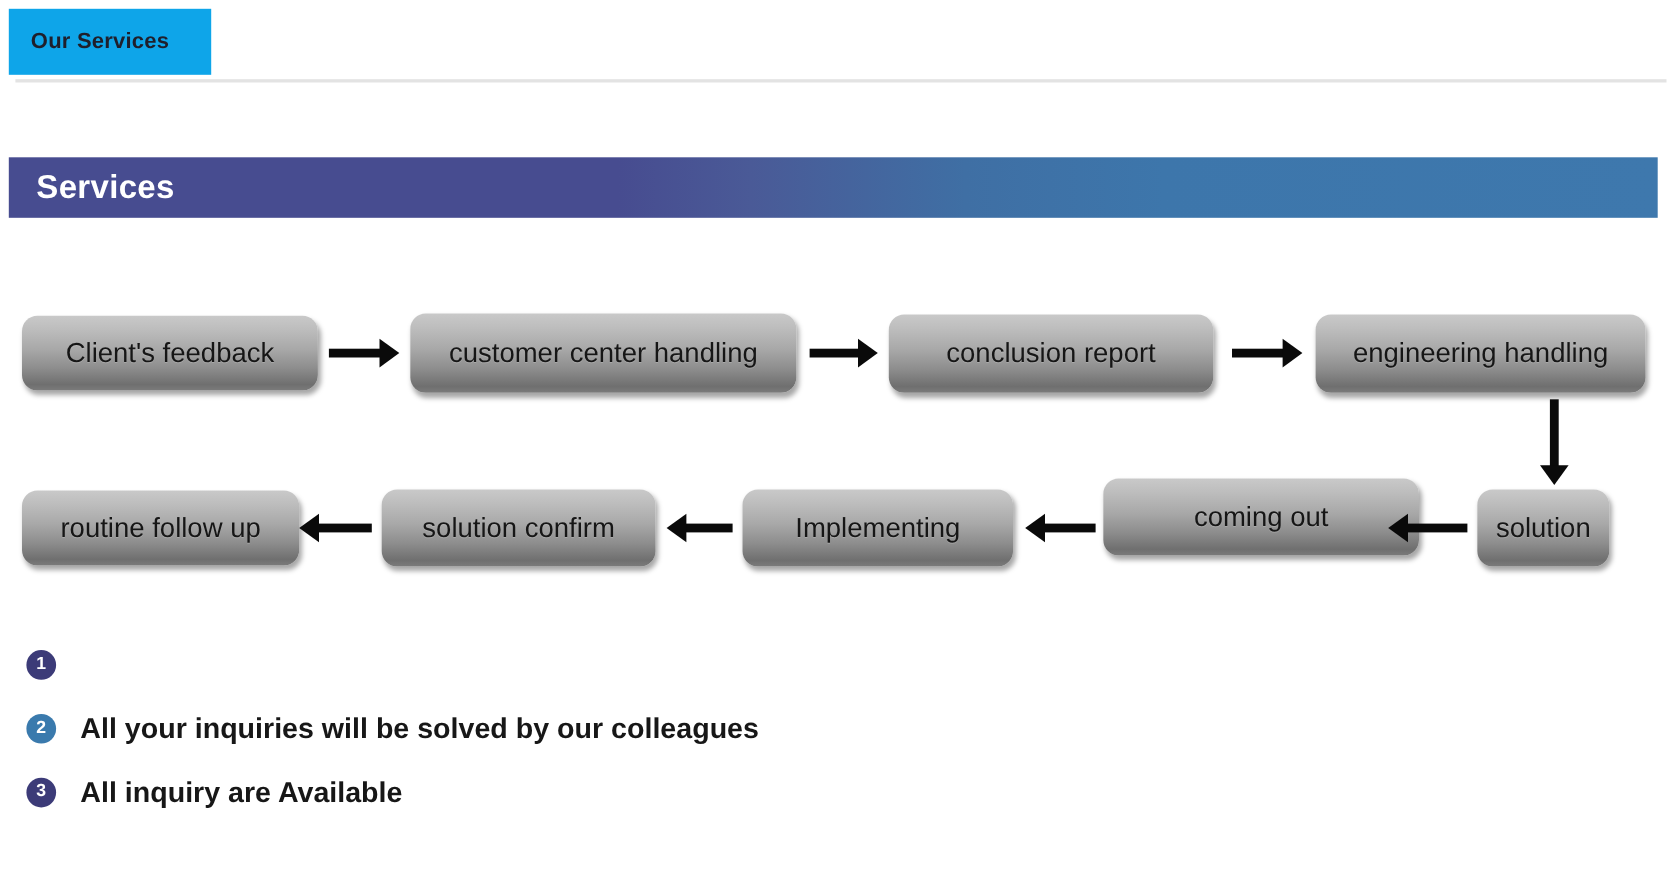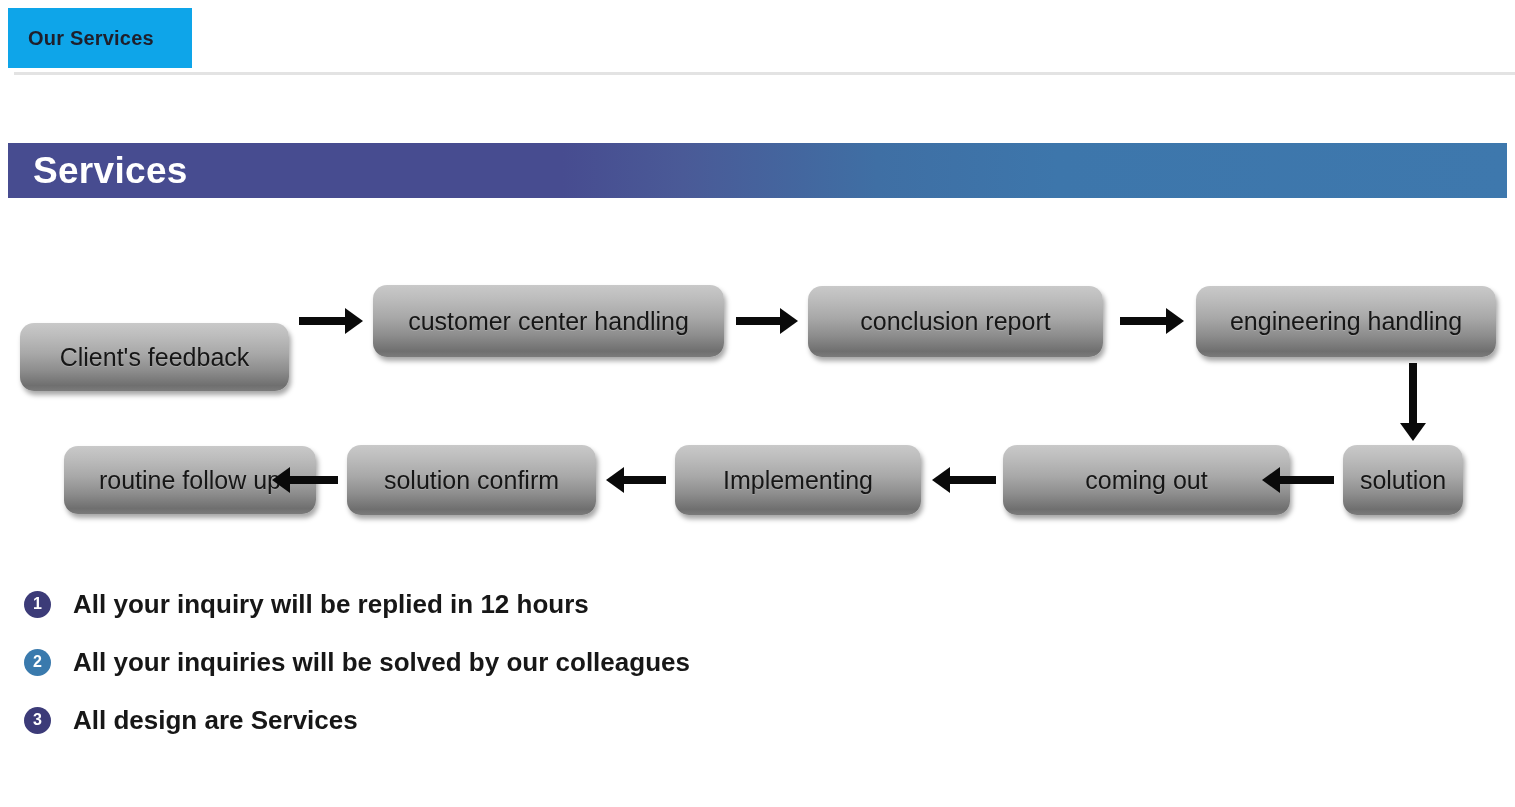--- a/index.html
+++ b/index.html
@@ -58,21 +58,21 @@
                 #474c90 37%,
                 #4a5a97 45%,
                 #3f6fa4 58%,
                 #3d76ab 70%,
                 #3e78ad 100%);
     display: flex;
     align-items: center;
   }
   #services-banner .banner-title {
     color: #ffffff;
-    font-size: 37px;
+    font-size: 30px;
     font-weight: bold;
     margin-left: 25px;
     letter-spacing: .3px;
   }
 
   
   #flow-diagram {
     position: absolute;
     left: 0; top: 0;
     width: 1515px;
@@ -188,42 +188,42 @@
     <span class="tab-label">Our Services</span>
   </div>
   <div id="tab-underline"></div>
 </div>
 
 <div id="services-banner">
   <span class="banner-title">Services</span>
 </div>
 
 <div id="flow-diagram">
-    <div class="flow-node" style="left: 20px; top: 287px; width: 269px; height: 68px; margin-top: 36px;">
+    <div class="flow-node" style="left: 20px; top: 287px; width: 269px; height: 68px;">
       <span class="node-label">Client's feedback</span>
     </div>
     <div class="flow-node" style="left: 373px; top: 285px; width: 351px; height: 72px; text-align: right;">
       <span class="node-label">customer center handling</span>
     </div>
     <div class="flow-node" style="left: 1196px; top: 286px; width: 300px; height: 71px;">
       <span class="node-label">engineering handling</span>
     </div>
     <div class="flow-node" style="left: 808px; top: 286px; width: 295px; height: 71px;">
       <span class="node-label">conclusion report</span>
     </div>
-    <div class="flow-node" style="left: 20px; top: 446px; width: 252px; height: 68px; margin-left: 44px;">
+    <div class="flow-node" style="left: 20px; top: 446px; width: 252px; height: 68px;">
       <span class="node-label">routine follow up</span>
     </div>
     <div class="flow-node" style="left: 347px; top: 445px; width: 249px; height: 70px;">
       <span class="node-label">solution confirm</span>
     </div>
     <div class="flow-node" style="left: 675px; top: 445px; width: 246px; height: 70px;">
       <span class="node-label">Implementing</span>
     </div>
-    <div class="flow-node" style="left: 1003px; top: 445px; width: 287px; height: 70px;">
+    <div class="flow-node" style="left: 1003px; top: 435px; width: 287px; height: 70px;">
       <span class="node-label">coming out</span>
     </div>
     <div class="flow-node" style="left: 1343px; top: 445px; width: 120px; height: 70px;">
       <span class="node-label">solution</span>
     </div>
     <div class="arrow-h right" style="left: 299px; top: 308px; width: 64px; height: 26px;">
       <div class="shaft"></div>
       <div class="head"></div>
     </div>
     <div class="arrow-h right" style="left: 736px; top: 308px; width: 62px; height: 26px;">
@@ -252,23 +252,22 @@
     </div>
     <div class="arrow-v" style="position: absolute; left: 1398px; top: 363px; width: 30px; height: 78px;">
       <div class="shaft"></div>
       <div class="head"></div>
     </div>
   </div>
 
 <div id="guarantee-list">
     <div class="guarantee-item">
       <span class="badge" style="background: rgb(60, 59, 120);">1</span>
-      <span class="g-text">All your inquiry will be replied in 12 hours</span>
     </div>
     <div class="guarantee-item">
       <span class="badge" style="background: rgb(58, 122, 173);">2</span>
       <span class="g-text">All your inquiries will be solved by our colleagues</span>
     </div>
     <div class="guarantee-item">
       <span class="badge" style="background: rgb(60, 59, 120);">3</span>
-      <span class="g-text">All design are Services</span>
+      <span class="g-text">All inquiry are Available</span>
     </div>
   </div>
 
 </body></html>

